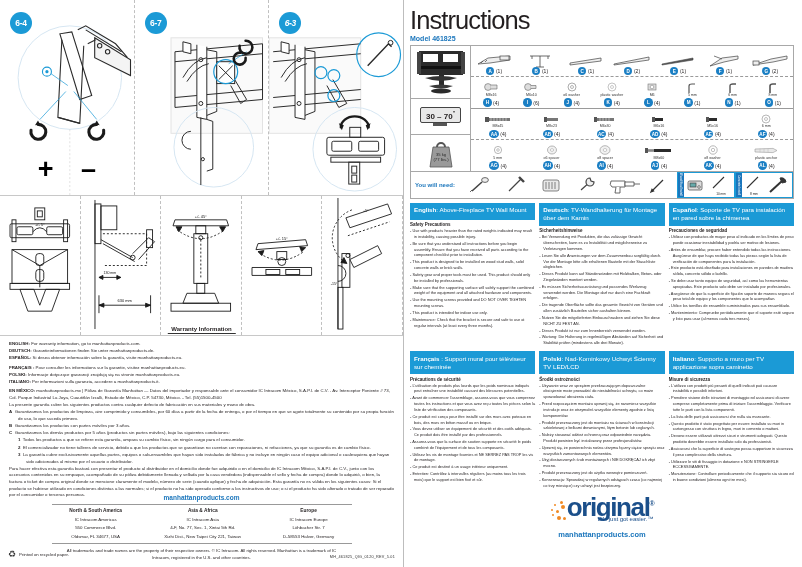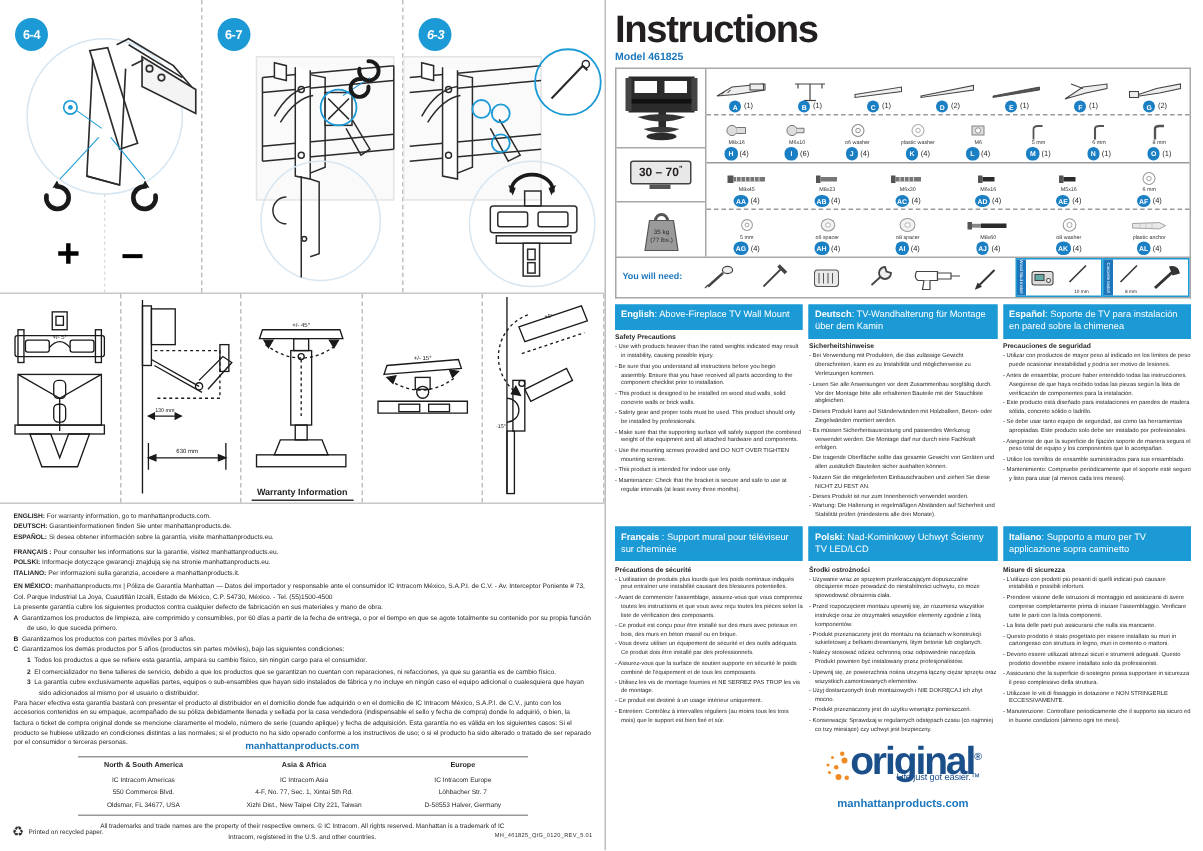--- a/index.html
+++ b/index.html
@@ -54,21 +54,21 @@
   .ctable tr:last-child td { padding-bottom:2px; }
   .tm { text-align:center; font-size:4.3px; line-height:1.5; margin-top:4px; padding:0 60px;}
   .recyc { position:absolute; left:8px; bottom:8px; font-size:4.3px; display:flex; align-items:center; gap:3px;}
   .recyc .sym { font-size:9px; color:#333; }
   .docid { position:absolute; right:8px; bottom:8px; font-size:3.8px; color:#333; letter-spacing:.2px;}
 
   
   .right { width:398px; height:567px; position:relative; padding:6px 8px 0 6px; }
 
   .h1 { font-size:25.5px; color:#1b9ad6; letter-spacing:-.6px; line-height:1; font-weight:normal;}
-  .h2 { font-size:25.5px; font-weight:bold; letter-spacing:-.9px; line-height:1.05; margin-top:1px;}
+  .h2 { font-size:25.5px; font-weight:normal; letter-spacing:-.9px; line-height:1.05; margin-top:1px;}
   .model { font-size:7px; font-weight:bold; color:#1b76bc; margin-top:1px; }
 
   
   .parts { margin-top:3px; border:1px solid #a8a8a8; display:flex; height:127px; }
   .specs { width:60px; border-right:1px solid #a8a8a8; display:flex; flex-direction:column; }
   .spec { flex:1; display:flex; align-items:center; justify-content:center; border-bottom:1px solid #a8a8a8;}
   .spec:last-child { border-bottom:none; }
   .tvsize { border:1.5px solid #444; background:#e8e8e8; border-radius:2px; padding:2px 5px;
      font-size:8px; font-weight:bold; position:relative; }
   .tvstand { width:14px; height:3px; background:#555; margin:0 auto; }

